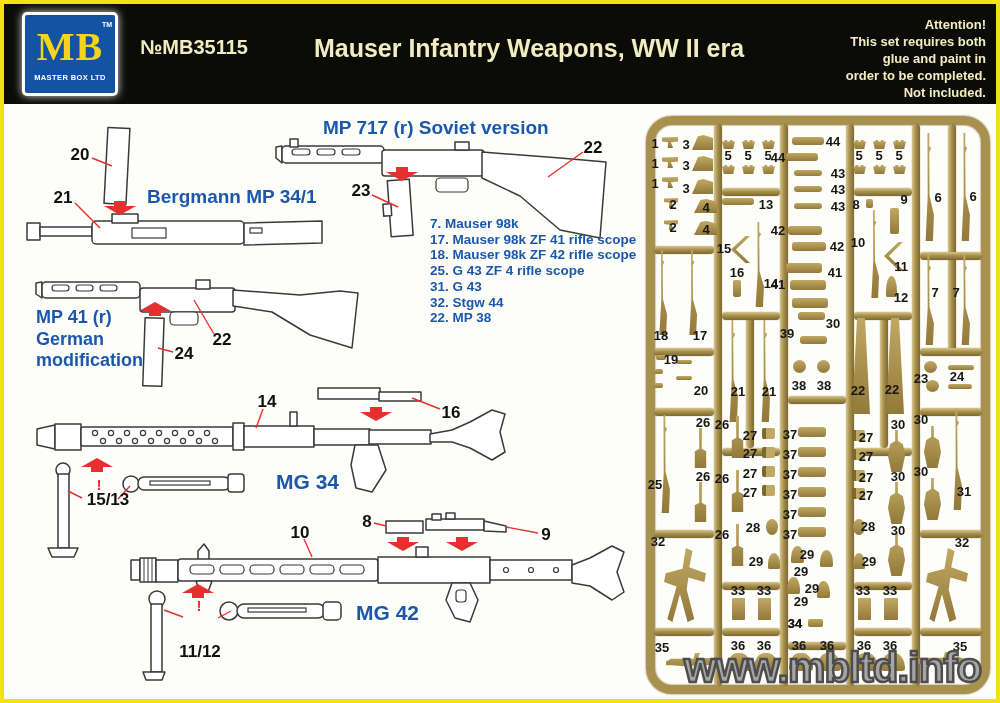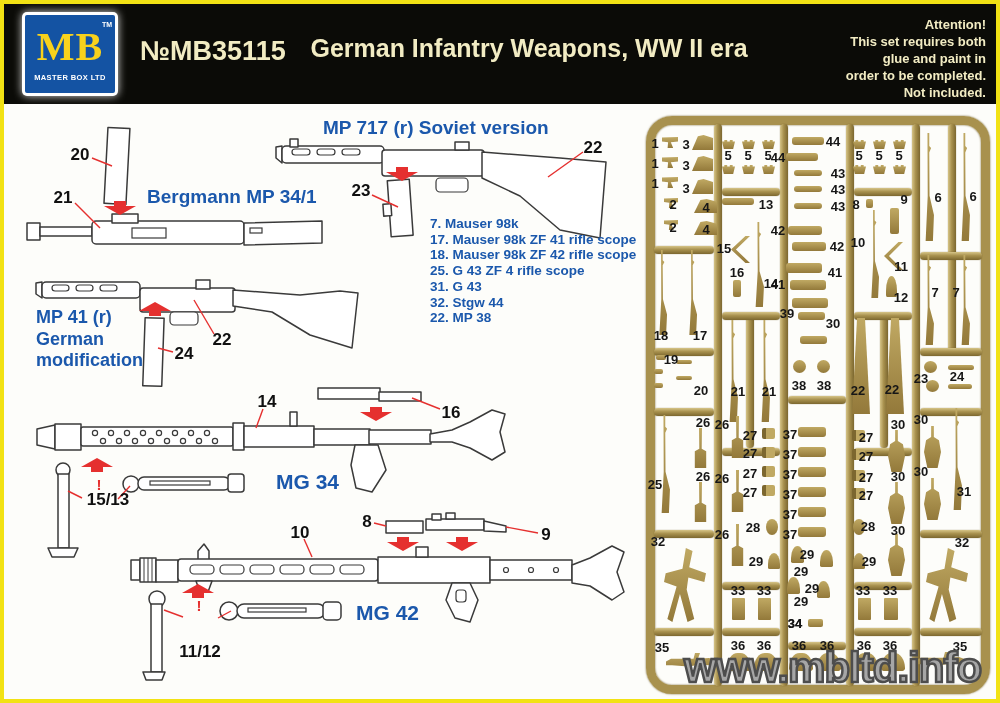--- a/index.html
+++ b/index.html
@@ -11,21 +11,21 @@
   
   .header { position:absolute; left:4px; top:4px; right:4px; height:100px; background:#0b0b07; z-index:1; }
   .logo { position:absolute; left:18px; top:8px; width:96px; height:84px; background:#fff;
           border-radius:5px; padding:3px; box-shadow:0 0 9px rgba(255,255,255,.85); }
   .logo-inner { position:relative; width:100%; height:100%; background:#1453a3; border-radius:2px;
                 display:flex; flex-direction:column; align-items:center; justify-content:center; }
   .logo-mb { color:#f8d21c; font-family:"Liberation Serif", serif; font-weight:bold;
              font-size:40px; line-height:40px; letter-spacing:1px; }
   .logo-tm { position:absolute; right:3px; top:6px; color:#fff; font-size:7px; font-weight:bold; }
   .logo-co { color:#fff; font-size:7.5px; font-weight:bold; letter-spacing:.4px; margin-top:6px; white-space:nowrap; }
-  .code { position:absolute; left:136px; top:32px; color:#f2ecc3; font-size:27px; font-weight:bold; }
+  .code { position:absolute; left:136px; top:32px; color:#f2ecc3; font-size:20px; font-weight:bold; }
   .title { position:absolute; left:295px; top:30px; width:460px; text-align:center;
            color:#f2ecc3; font-size:25px; font-weight:bold; }
   .attention { position:absolute; right:10px; top:13px; text-align:right; color:#f2ecc3;
                font-size:13px; font-weight:bold; line-height:1.3; }
 
   
   .art { position:absolute; left:0; top:0; z-index:3; pointer-events:none; }
   .outl { fill:#ffffff; stroke:#3a3a3a; stroke-width:1.5; stroke-linejoin:round; }
   .hole { fill:#ffffff; stroke:#3a3a3a; stroke-width:1.2; }
   .red  { fill:#e5302f; stroke:none; }
@@ -79,21 +79,21 @@
 
   <div class="header">
     <div class="logo">
       <div class="logo-inner">
         <span class="logo-mb">MB</span>
         <span class="logo-tm">TM</span>
         <span class="logo-co">MASTER BOX LTD</span>
       </div>
     </div>
     <div class="code">№MB35115</div>
-    <div class="title">German Infantry Weapons, WW II era</div>
+    <div class="title">Mauser Infantry Weapons, WW II era</div>
     <div class="attention" id="attention">
         <div>Attention!</div>
         <div>This set requires both</div>
         <div>glue and paint in</div>
         <div>order to be completed.</div>
         <div>Not included.</div>
       </div>
   </div>
 
   <svg class="art" width="1000" height="703" viewBox="0 0 1000 703">
@@ -451,21 +451,21 @@
       <div class="sl" style="left: 833px; top: 141px;">44</div>
       <div class="sl" style="left: 778px; top: 157px;">44</div>
       <div class="sl" style="left: 838px; top: 173px;">43</div>
       <div class="sl" style="left: 838px; top: 189px;">43</div>
       <div class="sl" style="left: 838px; top: 206px;">43</div>
       <div class="sl" style="left: 778px; top: 230px;">42</div>
       <div class="sl" style="left: 837px; top: 246px;">42</div>
       <div class="sl" style="left: 835px; top: 272px;">41</div>
       <div class="sl" style="left: 778px; top: 284px;">41</div>
       <div class="sl" style="left: 833px; top: 323px;">30</div>
-      <div class="sl" style="left: 787px; top: 313px;">39</div>
+      <div class="sl" style="left: 787px; top: 333px;">39</div>
       <div class="sl" style="left: 799px; top: 385px;">38</div>
       <div class="sl" style="left: 824px; top: 385px;">38</div>
       <div class="sl" style="left: 856px; top: 204px;">8</div>
       <div class="sl" style="left: 904px; top: 199px;">9</div>
       <div class="sl" style="left: 858px; top: 242px;">10</div>
       <div class="sl" style="left: 901px; top: 266px;">11</div>
       <div class="sl" style="left: 901px; top: 297px;">12</div>
       <div class="sl" style="left: 938px; top: 197px;">6</div>
       <div class="sl" style="left: 973px; top: 196px;">6</div>
       <div class="sl" style="left: 935px; top: 292px;">7</div>

